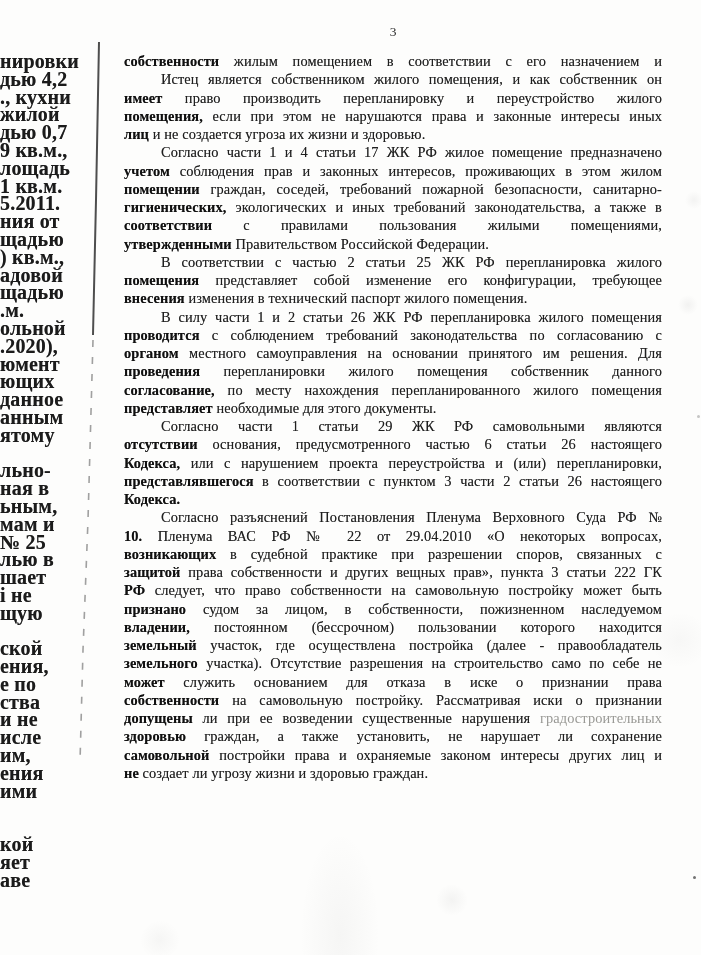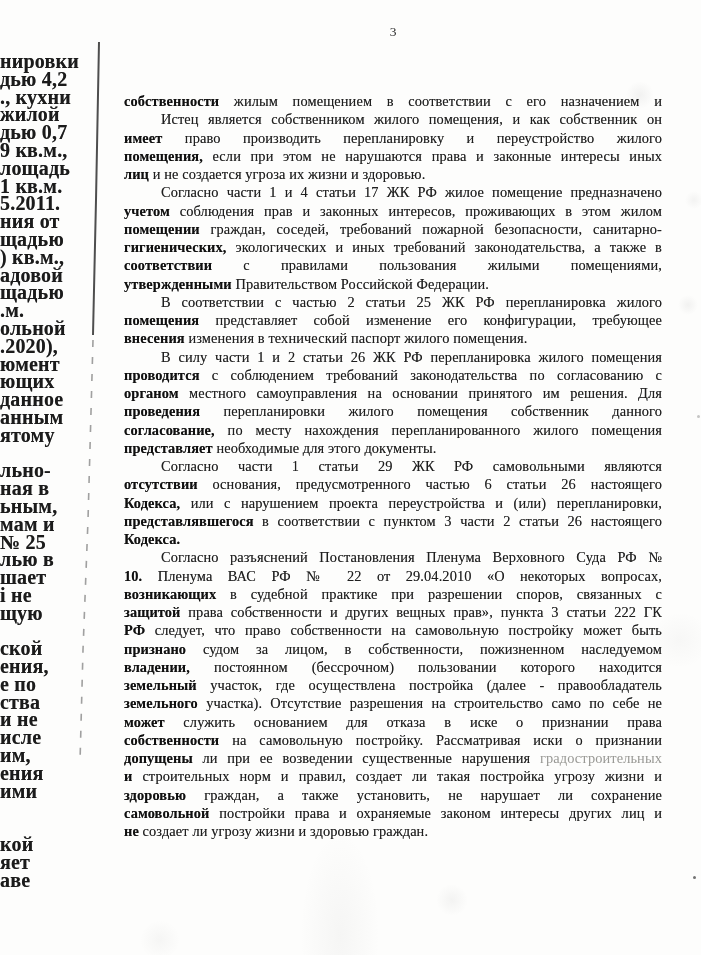--- a/index.html
+++ b/index.html
@@ -56,21 +56,20 @@
   .fold-svg { position: absolute; left: 0; top: 0; pointer-events: none; }
   
   .text-block {
     position: absolute;
     left: 124px; top: 52px; width: 538px;
     font-size: 14.4px;
     line-height: 18.25px;
     color: #1f1f1f;
     letter-spacing: 0.1px;
     text-shadow: 0 0 0.35px rgba(35,35,35,0.55);
-    margin-top: 40px;
   }
   .para { margin: 0; }
   .line {
     text-align: justify;
     text-align-last: justify;
   }
   .line.last {
     text-align-last: left;
   }
   .line.indent { text-indent: 37px; }
@@ -184,21 +183,20 @@
         <div class="line"><b class="lead">возникающих</b> в судебной практике при разрешении споров, связанных с</div>
         <div class="line"><b class="lead">защитой</b> права собственности и других вещных прав», пункта 3 статьи 222 ГК</div>
         <div class="line"><b class="lead">РФ</b> следует, что право собственности на самовольную постройку может быть</div>
         <div class="line"><b class="lead">признано</b> судом за лицом, в собственности, пожизненном наследуемом</div>
         <div class="line"><b class="lead">владении,</b> постоянном (бессрочном) пользовании которого находится</div>
         <div class="line"><b class="lead">земельный</b> участок, где осуществлена постройка (далее - правообладатель</div>
         <div class="line"><b class="lead">земельного</b> участка). Отсутствие разрешения на строительство само по себе не</div>
         <div class="line"><b class="lead">может</b> служить основанием для отказа в иске о признании права</div>
         <div class="line"><b class="lead">собственности</b> на самовольную постройку. Рассматривая иски о признании</div>
         <div class="line"><b class="lead">допущены</b> ли при ее возведении существенные нарушения <span class="faded">градостроительных</span></div>
-        <div class="line"><b class="lead">и</b> строительных норм и правил, создает ли такая постройка угрозу жизни и</div>
         <div class="line"><b class="lead">здоровью</b> граждан, а также установить, не нарушает ли сохранение</div>
         <div class="line"><b class="lead">самовольной</b> постройки права и охраняемые законом интересы других лиц и</div>
         <div class="line last"><b class="lead">не</b> создает ли угрозу жизни и здоровью граждан.</div>
       </div>
     </div>
 
   <div class="speck" style="left:693px; top:876px;"></div>
   <div class="speck" style="left:697px; top:415px; opacity:.4;"></div>
 </div>
 

